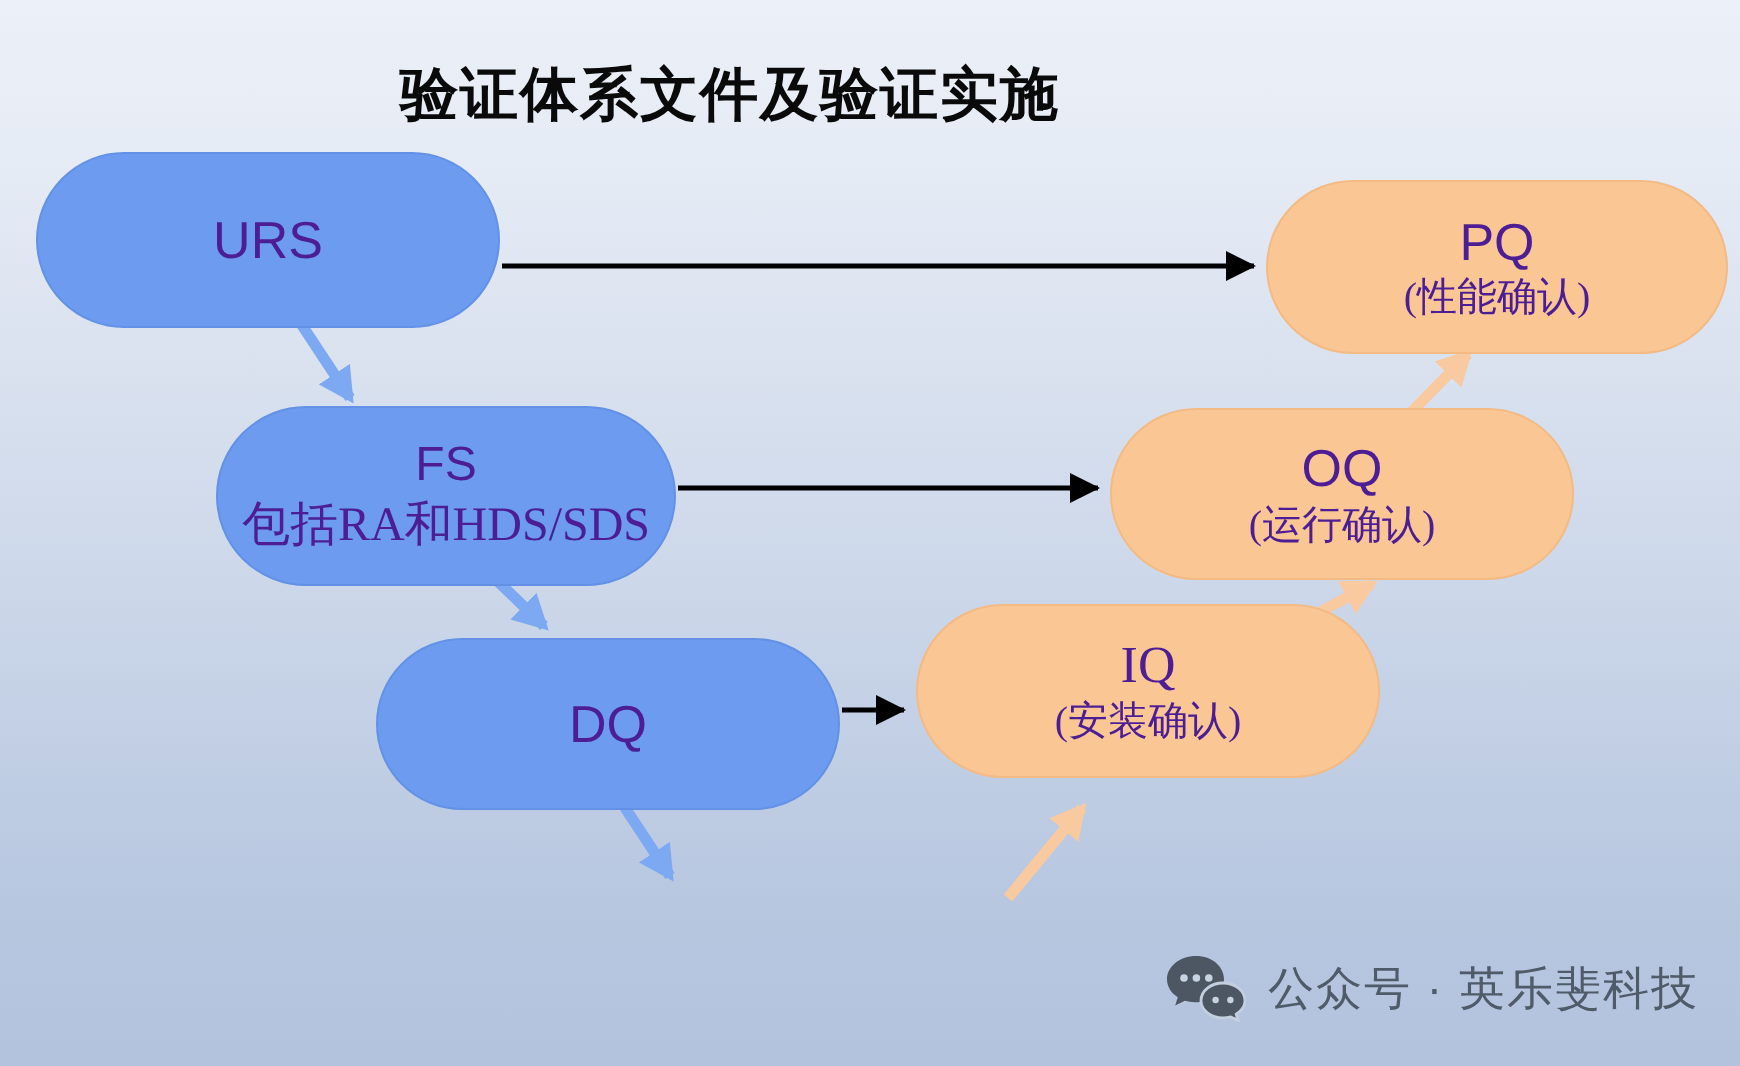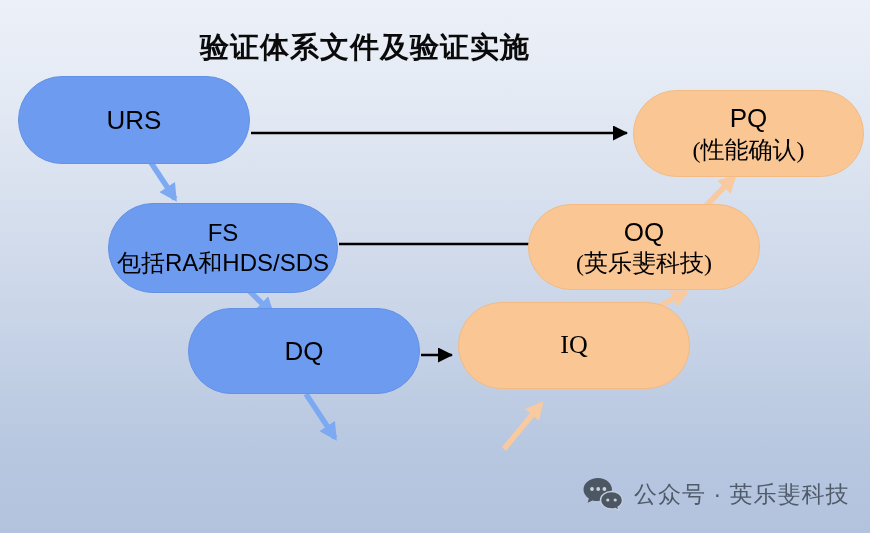--- a/index.html
+++ b/index.html
@@ -4,35 +4,35 @@
 <style>
   html,body{margin:0;padding:0;}
   body{width:870px;height:533px;overflow:hidden;
        font-family:"Liberation Sans","DejaVu Sans",sans-serif;}
   .stage{position:relative;width:870px;height:533px;
          background:linear-gradient(180deg,#ecf0f8 0%,#e4eaf4 18%,#ccd7e9 55%,#b7c7e0 85%,#b3c3de 100%);}
   .title{position:absolute;left:0;top:28px;width:730px;text-align:center;
          font-size:29px;font-weight:bold;color:#0a0a0a;letter-spacing:1px;}
   .arrow-layer{position:absolute;left:0;top:0;width:870px;height:533px;}
   .box{position:absolute;display:flex;flex-direction:column;align-items:center;
-       justify-content:center;text-align:center;color:#000000;line-height:1.25;}
+       justify-content:center;text-align:center;color:#4c1d95;line-height:1.25;}
   .pill{border-radius:46px;}
   .blue{background:#6d9bf0;border:1px solid #6391e6;}
   .orange{background:#fac693;border:1px solid #f3ba84;}
   .green{background:#bbf478;border:2px solid #99dd55;border-radius:32px;}
   .box .main{font-size:26px;white-space:nowrap;}
-  .box .sub{font-size:24px;white-space:nowrap;
+  .box .sub{font-size:20px;white-space:nowrap;
             font-family:"Liberation Serif","DejaVu Serif",serif;}
   .box-urs{left:18px;top:76px;width:230px;height:86px;}
   .box-fs{left:108px;top:203px;width:228px;height:88px;}
   .box-fs .main{font-size:24px;}
-  .box-fs .sub{font-size:24px;font-family:Liberation Sans, sans-serif;}
-  .box-dq{left:188px;top:308px;width:230px;height:84px;}
+  .box-fs .sub{font-size:24px;font-family:Liberation Serif, serif;}
+  .box-dq{left:188px;top:319px;width:230px;height:84px;}
   .box-pq{left:633px;top:90px;width:229px;height:85px;}
-  .box-oq{left:528px;top:204px;width:230px;height:84px;}
+  .box-oq{left:555px;top:204px;width:230px;height:84px;}
   .box-iq{left:458px;top:302px;width:230px;height:85px;}
   .box-iq .main{font-family:"Liberation Serif","DejaVu Serif",serif;}
   .box-prod{left:283px;top:442px;width:270px;height:58px;}
   .box-prod .main{font-size:27px;font-family:"Liberation Serif","DejaVu Serif",serif;}
   .watermark{position:absolute;left:582px;top:477px;display:flex;align-items:center;
              gap:10px;color:#4f5b68;}
   .watermark .wm-text{font-size:23px;letter-spacing:1px;white-space:nowrap;}
 </style>
 </head>
 <body>
@@ -80,25 +80,26 @@
     <div class="main">DQ</div>
   </div>
 
   <div class="box pill orange box-pq">
     <div class="main">PQ</div>
     <div class="sub">(性能确认)</div>
   </div>
 
   <div class="box pill orange box-oq">
     <div class="main">OQ</div>
-    <div class="sub">(英乐斐科技)</div>
+    <div class="sub">(运行确认)</div>
   </div>
 
   <div class="box pill orange box-iq">
     <div class="main">IQ</div>
+    <div class="sub">(安装确认)</div>
   </div>
 
 
   <div class="watermark">
     <svg width="42" height="34" viewBox="0 0 42 34">
       <path d="M16,1 C8,1 1.5,6.2 1.5,12.6 c0,3.7 2.1,6.9 5.4,9 l-1.3,4.2 4.8-2.4 c1.6,0.45 3.3,0.7 5.1,0.7 8,0 14.5-5.2 14.5-11.5 S24,1 16,1 Z" fill="#4c5763"></path>
       <circle cx="10" cy="12" r="1.9" fill="#c7d3e2"></circle>
       <circle cx="16.2" cy="12" r="1.9" fill="#c7d3e2"></circle>
       <circle cx="22.4" cy="12" r="1.9" fill="#c7d3e2"></circle>
       <path d="M29.5,14.5 c-6.1,0-11,3.9-11,8.8 0,4.8 4.9,8.7 11,8.7 1.4,0 2.7-0.2 3.9-0.55 l3.7,1.85 -1-3.2 c2.7-1.6 4.4-4.1 4.4-6.8 0-4.9-4.9-8.8-11-8.8 Z" fill="#4c5763" stroke="#c3cfdf" stroke-width="1.4"></path>

